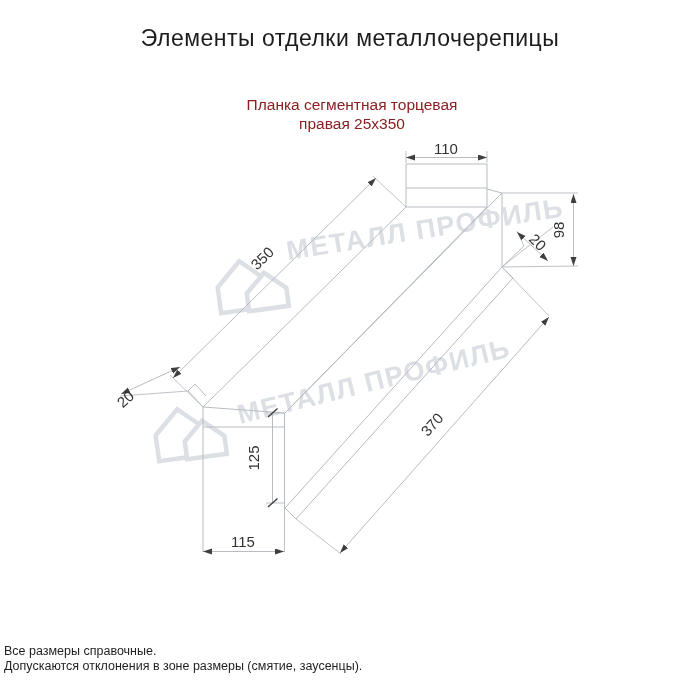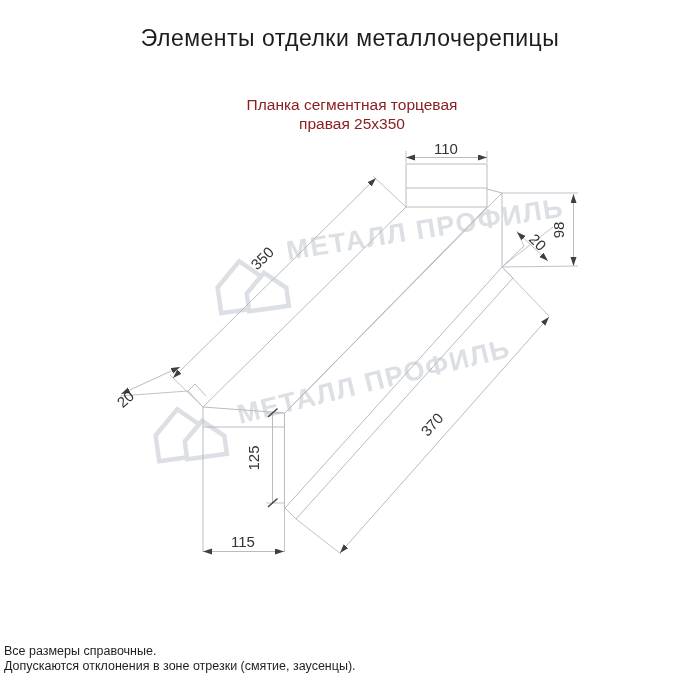--- a/index.html
+++ b/index.html
@@ -119,14 +119,14 @@
     <text class="dim-label" transform="translate(266,262) rotate(-44.5)" text-anchor="middle">350</text>
     <text class="dim-label" transform="translate(436,428) rotate(-48.5)" text-anchor="middle">370</text>
     <text class="dim-label" transform="translate(129,403) rotate(-42)" text-anchor="middle">20</text>
     <text class="dim-label" transform="translate(259,458) rotate(-90)" text-anchor="middle">125</text>
     <text class="dim-label" x="243" y="547" text-anchor="middle">115</text>
   </g>
 </svg>
 
 <div class="footer">
   <div>Все размеры справочные.</div>
-  <div>Допускаются отклонения в зоне отрезки (смятие, заусенцы).</div>
+  <div>Допускаются отклонения в зоне размеры (смятие, заусенцы).</div>
 </div>
 
 </body></html>

